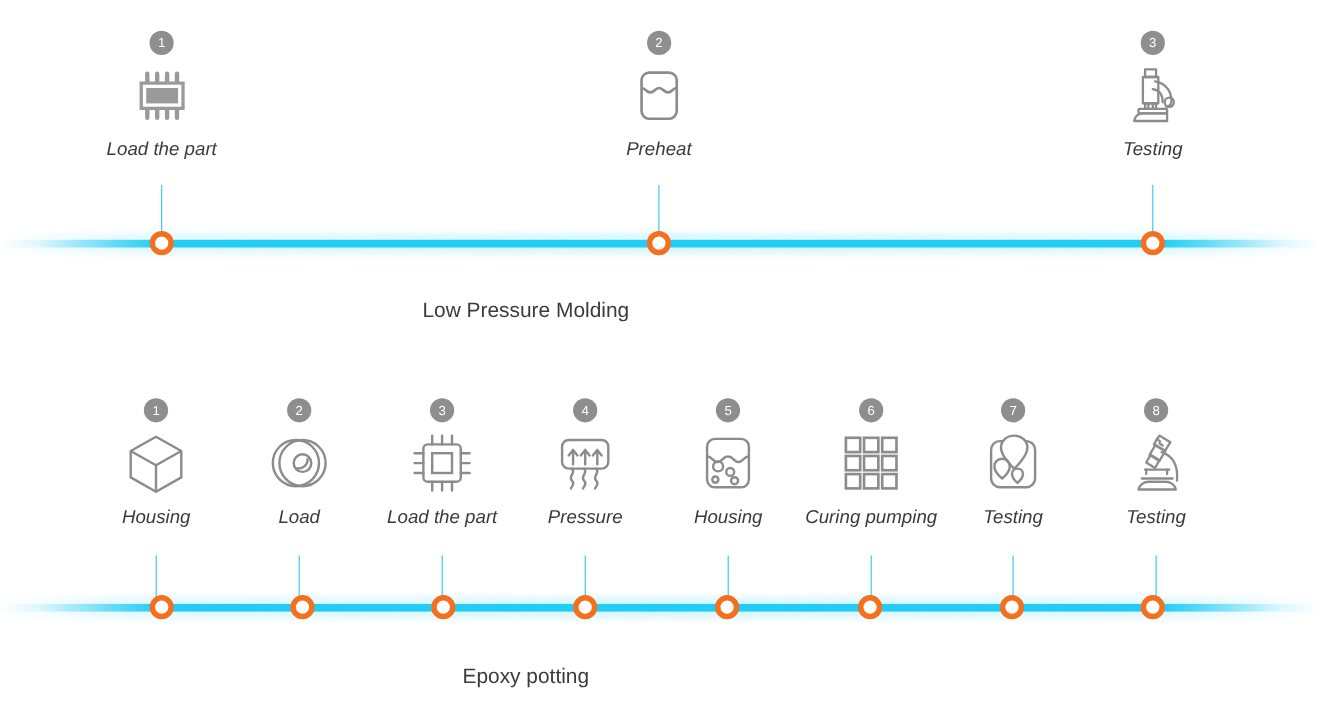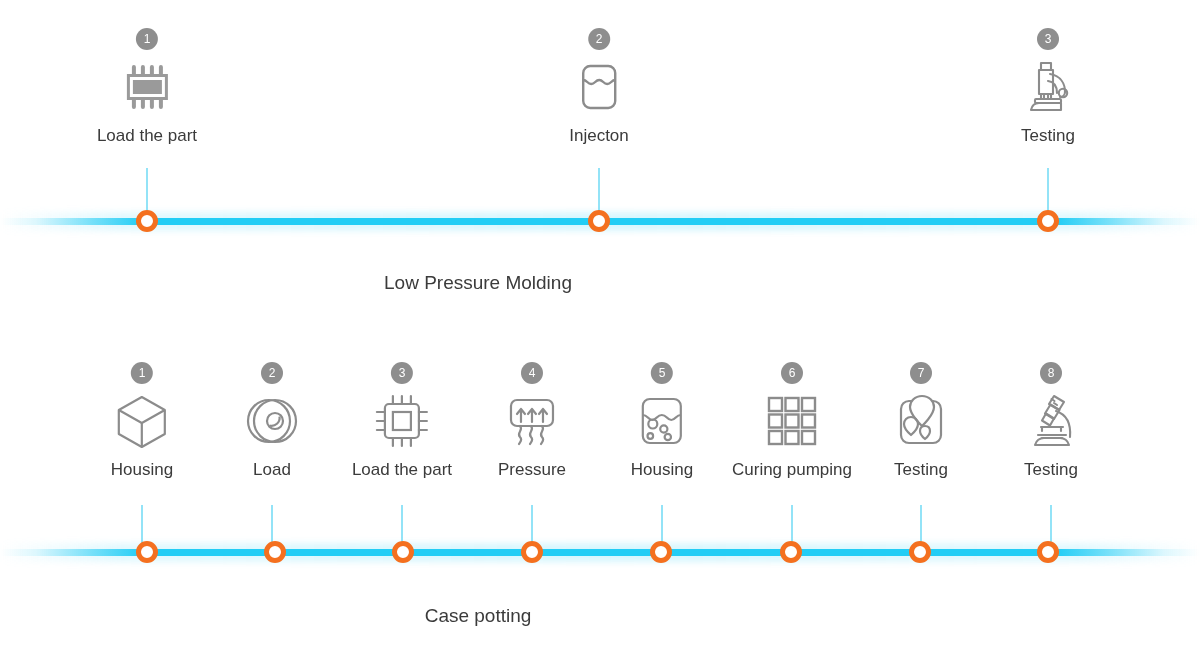--- a/index.html
+++ b/index.html
@@ -58,20 +58,21 @@
     align-items: center;
     justify-content: center;
     margin-bottom: 8px;
   }
   .step-icon svg { display: block; }
 
   .step-label {
     font-size: 17px;
     color: #3b3b3b;
     line-height: 20px;
+    font-style: italic;
   }
 
   
   .step-stem {
     position: absolute;
     width: 1px;
     background: #29c8f0;
     transform: translateX(-50%);
   }
 
@@ -154,21 +155,21 @@
     <div class="step" style="left:599px; top:28px;">
       <div class="step-badge">2</div>
       <div class="step-icon">
         <svg width="58" height="58" viewBox="0 0 58 58" aria-hidden="true">
           <g fill="none" stroke="#8c8c8c" stroke-width="2.4">
             <rect x="13" y="8" width="32" height="42" rx="7"></rect>
             <path d="M13 22 c4 0 4 4 8 4 s4 -4 8 -4 s4 4 8 4 s4 -4 8 -4"></path>
           </g>
         </svg>
       </div>
-      <div class="step-label">Injecton</div>
+      <div class="step-label">Preheat</div>
     </div>
 
     <div class="step" style="left:1048px; top:28px;">
       <div class="step-badge">3</div>
       <div class="step-icon">
         <svg width="58" height="58" viewBox="0 0 58 58" aria-hidden="true">
           <g fill="none" stroke="#8c8c8c" stroke-width="2.1" stroke-linejoin="round" stroke-linecap="round">
             <rect x="22" y="5" width="10" height="7"></rect>
             <rect x="20" y="12" width="14" height="24"></rect>
             <path d="M21 36 h12"></path>
@@ -356,14 +357,14 @@
 
   <div class="timeline-node" style="left:147px; top:212px;"></div>
   <div class="timeline-node" style="left:275px; top:212px;"></div>
   <div class="timeline-node" style="left:403px; top:212px;"></div>
   <div class="timeline-node" style="left:532px; top:212px;"></div>
   <div class="timeline-node" style="left:661px; top:212px;"></div>
   <div class="timeline-node" style="left:791px; top:212px;"></div>
   <div class="timeline-node" style="left:920px; top:212px;"></div>
   <div class="timeline-node" style="left:1048px; top:212px;"></div>
 
-  <div class="section-caption" style="top:265px;">Case potting</div>
+  <div class="section-caption" style="top:265px;">Epoxy potting</div>
 </div>
 
 </body></html>

